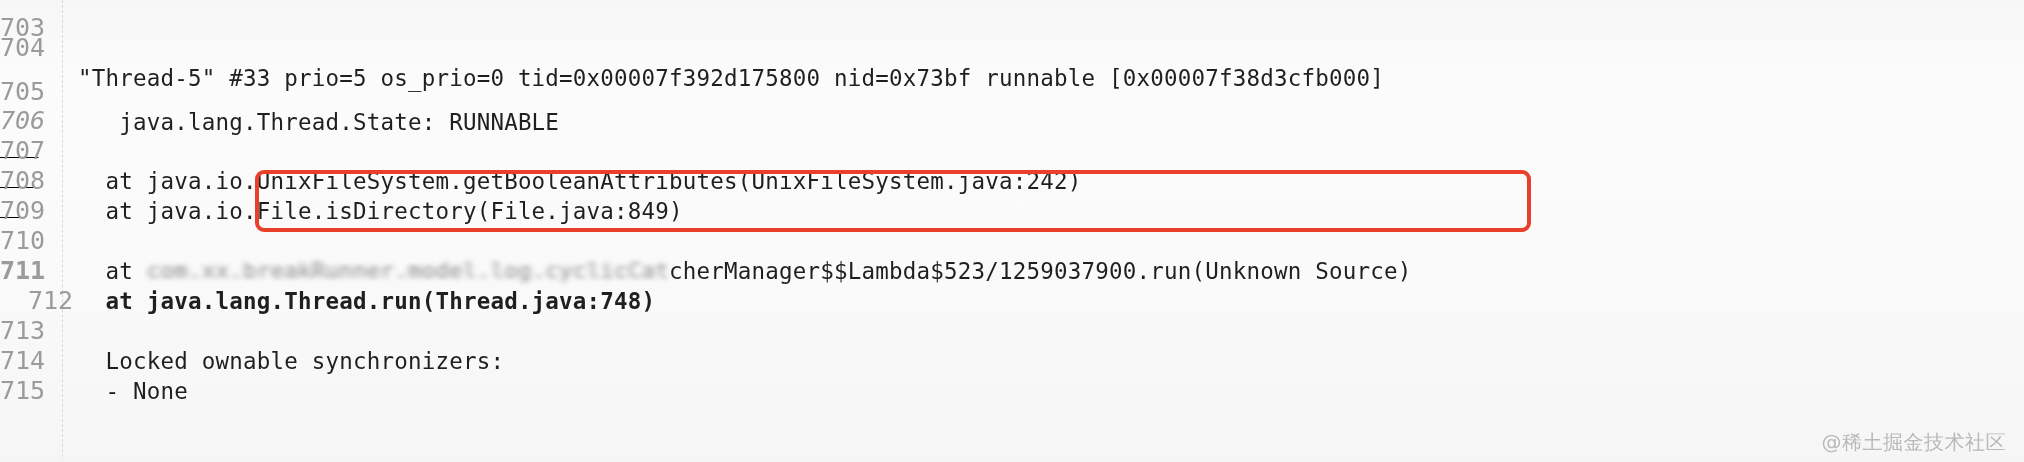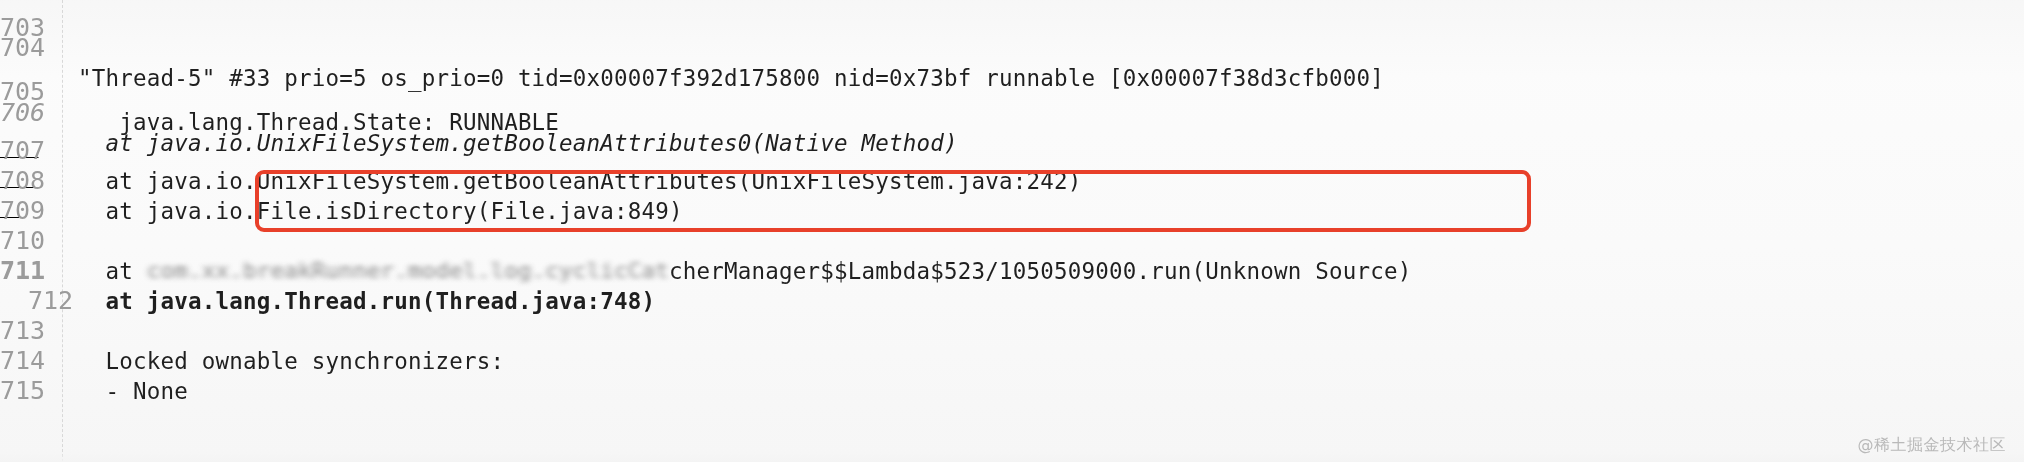--- a/index.html
+++ b/index.html
@@ -96,21 +96,21 @@
     border-radius: 9px;
     box-sizing: border-box;
     pointer-events: none;
   }
 
   .watermark {
     position: absolute;
     right: 18px;
     bottom: 6px;
     color: #b9b9b9;
-    font-size: 16px;
+    font-size: 20px;
     font-family: "DejaVu Sans", "Liberation Sans", sans-serif;
     letter-spacing: 0.5px;
   }
 
   .clip-top, .clip-bottom {
     position: absolute;
     left: 0;
     right: 0;
     height: 10px;
     pointer-events: none;
@@ -134,42 +134,41 @@
   <div class="line" style="top:3px;">
     <span class="lineno">704</span>
     <span class="code">"Thread-5" #33 prio=5 os_prio=0 tid=0x00007f392d175800 nid=0x73bf runnable [0x00007f38d3cfb000]</span>
   </div>
 
   <div class="line" style="top:47px;">
     <span class="lineno">705</span>
     <span class="code">   java.lang.Thread.State: RUNNABLE</span>
   </div>
 
-  <div class="line" style="top:68px;font-style:italic;">
+  <div class="line" style="top:76px;font-style:italic;">
     <span class="lineno">706</span>
-    <span class="code">  at java.io.UnixFileSystem.getBooleanAttributes0(Native Method)</span>
   </div>
 
   <div class="line" style="top:106px;text-decoration:underline;">
     <span class="lineno">707</span>
     <span class="code">  at java.io.UnixFileSystem.getBooleanAttributes(UnixFileSystem.java:242)</span>
   </div>
 
   <div class="line" style="top:136px;">
     <span class="lineno">708</span>
     <span class="code">  at java.io.File.isDirectory(File.java:849)</span>
   </div>
 
   <div class="line" style="top:166px;">
     <span class="lineno">709</span>
   </div>
 
   <div class="line" style="top:196px;">
     <span class="lineno">710</span>
-    <span class="code"><span>  at </span><span class="blur">com.xx.breakRunner.model.log.cyclicCat</span><span>cherManager$$Lambda$523/1050509000.run(Unknown Source)</span></span>
+    <span class="code"><span>  at </span><span class="blur">com.xx.breakRunner.model.log.cyclicCat</span><span>cherManager$$Lambda$523/1259037900.run(Unknown Source)</span></span>
   </div>
 
   <div class="line" style="top:226px;font-weight:bold;">
     <span class="lineno">711</span>
     <span class="code">  at java.lang.Thread.run(Thread.java:748)</span>
   </div>
 
   <div class="line" style="top:256px;margin-left:28px;">
     <span class="lineno">712</span>
     <span class="code"></span>

